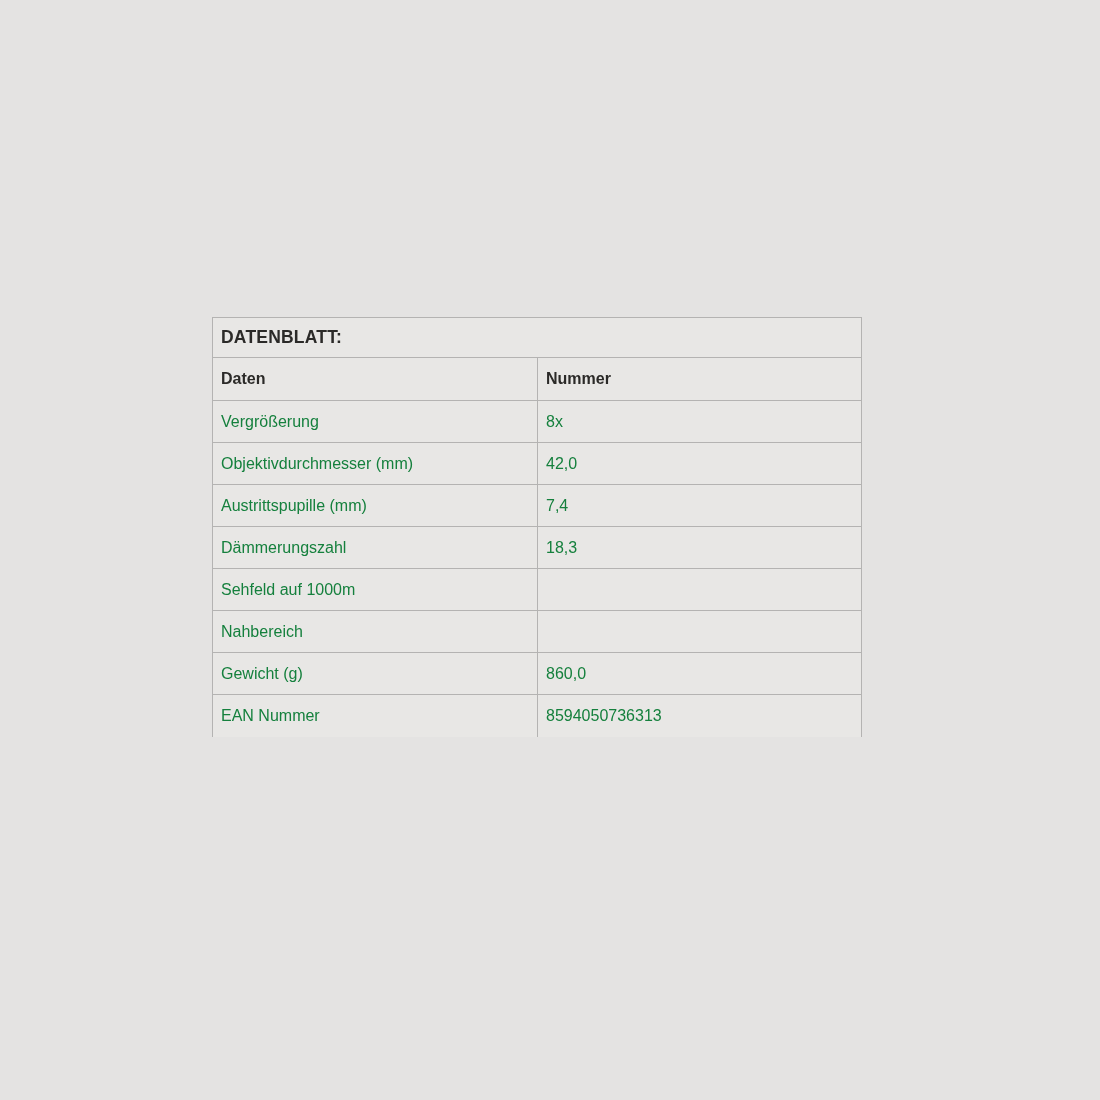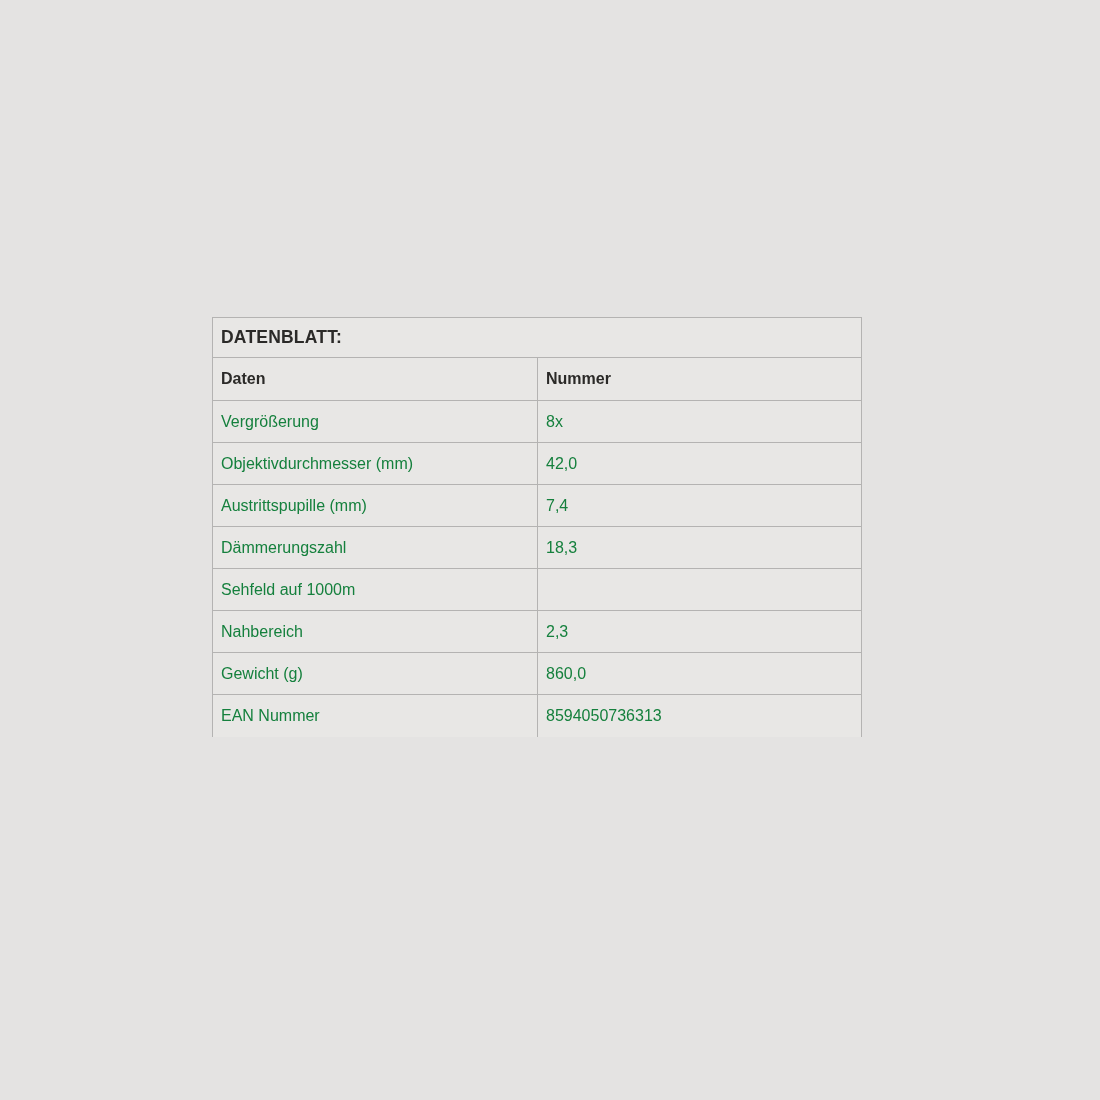--- a/index.html
+++ b/index.html
@@ -85,21 +85,20 @@
       </div>
       <div class="row">
         <div class="cell label">Dämmerungszahl</div>
         <div class="cell value">18,3</div>
       </div>
       <div class="row">
         <div class="cell label">Sehfeld auf 1000m</div>
       </div>
       <div class="row">
         <div class="cell label">Nahbereich</div>
-        <div class="cell value">2,3</div>
       </div>
       <div class="row">
         <div class="cell label">Gewicht (g)</div>
         <div class="cell value">860,0</div>
       </div>
       <div class="row">
         <div class="cell label">EAN Nummer</div>
         <div class="cell value">8594050736313</div>
       </div>
     </div>

